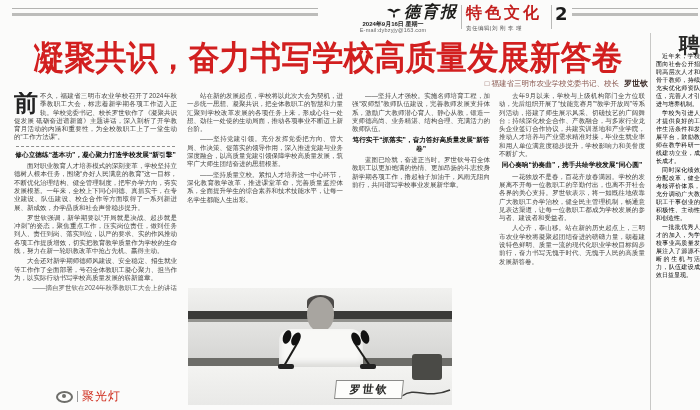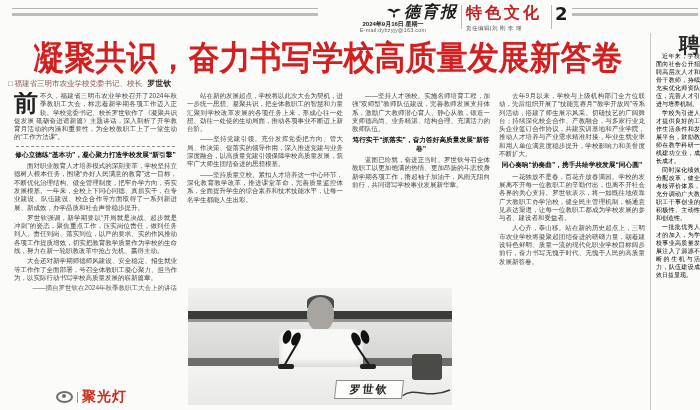--- a/index.html
+++ b/index.html
@@ -25,21 +25,21 @@
                color:#c3201f;font-family:"DejaVu Sans",sans-serif;}
   #mastEditors{left:466px;top:25px;font-size:5.5px;color:#555;letter-spacing:.5px;}
   #div2{left:551px;top:5px;height:24px;}
   #mastPage{left:555px;top:3px;font-size:18px;font-weight:900;color:#1b1b1b;
             font-family:"DejaVu Sans",sans-serif;}
 
   
   #headline{left:8px;top:36px;width:640px;text-align:center;white-space:nowrap;
             font-size:31px;font-weight:900;color:#d21f1f;
             font-family:"DejaVu Sans",sans-serif;transform:scaleY(1.08);transform-origin:top;}
-  #byline{left:8px;top:78px;width:640px;text-align:left;font-size:7.5px;color:#8a5a52;}
+  #byline{left:8px;top:78px;width:640px;text-align:right;font-size:7.5px;color:#8a5a52;}
   #byline .byname{font-weight:bold;color:#3a2a26;font-size:8px;margin-left:3px;}
 
   
   .col{position:absolute;top:92px;overflow:hidden;font-size:6.5px;line-height:8.3px;
        color:#454543;text-align:justify;}
   #col1{left:14px;width:163px;height:284px;}
   #col2{left:187px;width:156px;height:192px;}
   #col3{left:352px;width:138px;height:192px;}
   #col4{left:499px;width:146px;height:312px;}
   .para{margin:0 0 2px 0;text-indent:2em;}
@@ -67,21 +67,21 @@
   .ph-plate{left:147px;top:92px;width:66px;height:17px;background:#fdfdfb;border:1px solid #8c8c8a;
             transform:skewX(-6deg);text-align:center;font-family:"DejaVu Serif",serif;
             font-weight:bold;font-size:11px;line-height:17px;color:#262624;letter-spacing:2px;}
 
   
   #spotlight{left:56px;top:388px;display:flex;align-items:center;gap:4px;}
   .spot-eye{width:13px;height:8px;border:2px solid #6e6e6a;border-radius:50%;position:relative;}
   .spot-eye::after{content:"";position:absolute;left:3.5px;top:1px;width:4px;height:4px;
                    border-radius:50%;background:#6e6e6a;}
   .spot-sep{width:1px;height:11px;background:#999;}
-  .spot-label{font-size:14px;font-weight:700;color:#cf2a1a;letter-spacing:1px;
+  .spot-label{font-size:12px;font-weight:400;color:#cf2a1a;letter-spacing:1px;
               font-family:"DejaVu Sans",sans-serif;}
 
   
   #vdivider{left:650px;top:33px;width:1px;height:377px;background:#c8c8c6;}
   #sideInitial{left:679px;top:31px;font-size:21px;font-weight:900;color:#2a2a28;
                font-family:"DejaVu Sans",sans-serif;}
   #sidecol{left:656px;top:52px;width:44px;height:358px;overflow:hidden;font-size:6px;
            line-height:8px;color:#56565
 4;text-align:justify;}
   #sidecol .para{text-indent:1em;margin-bottom:1px;}

